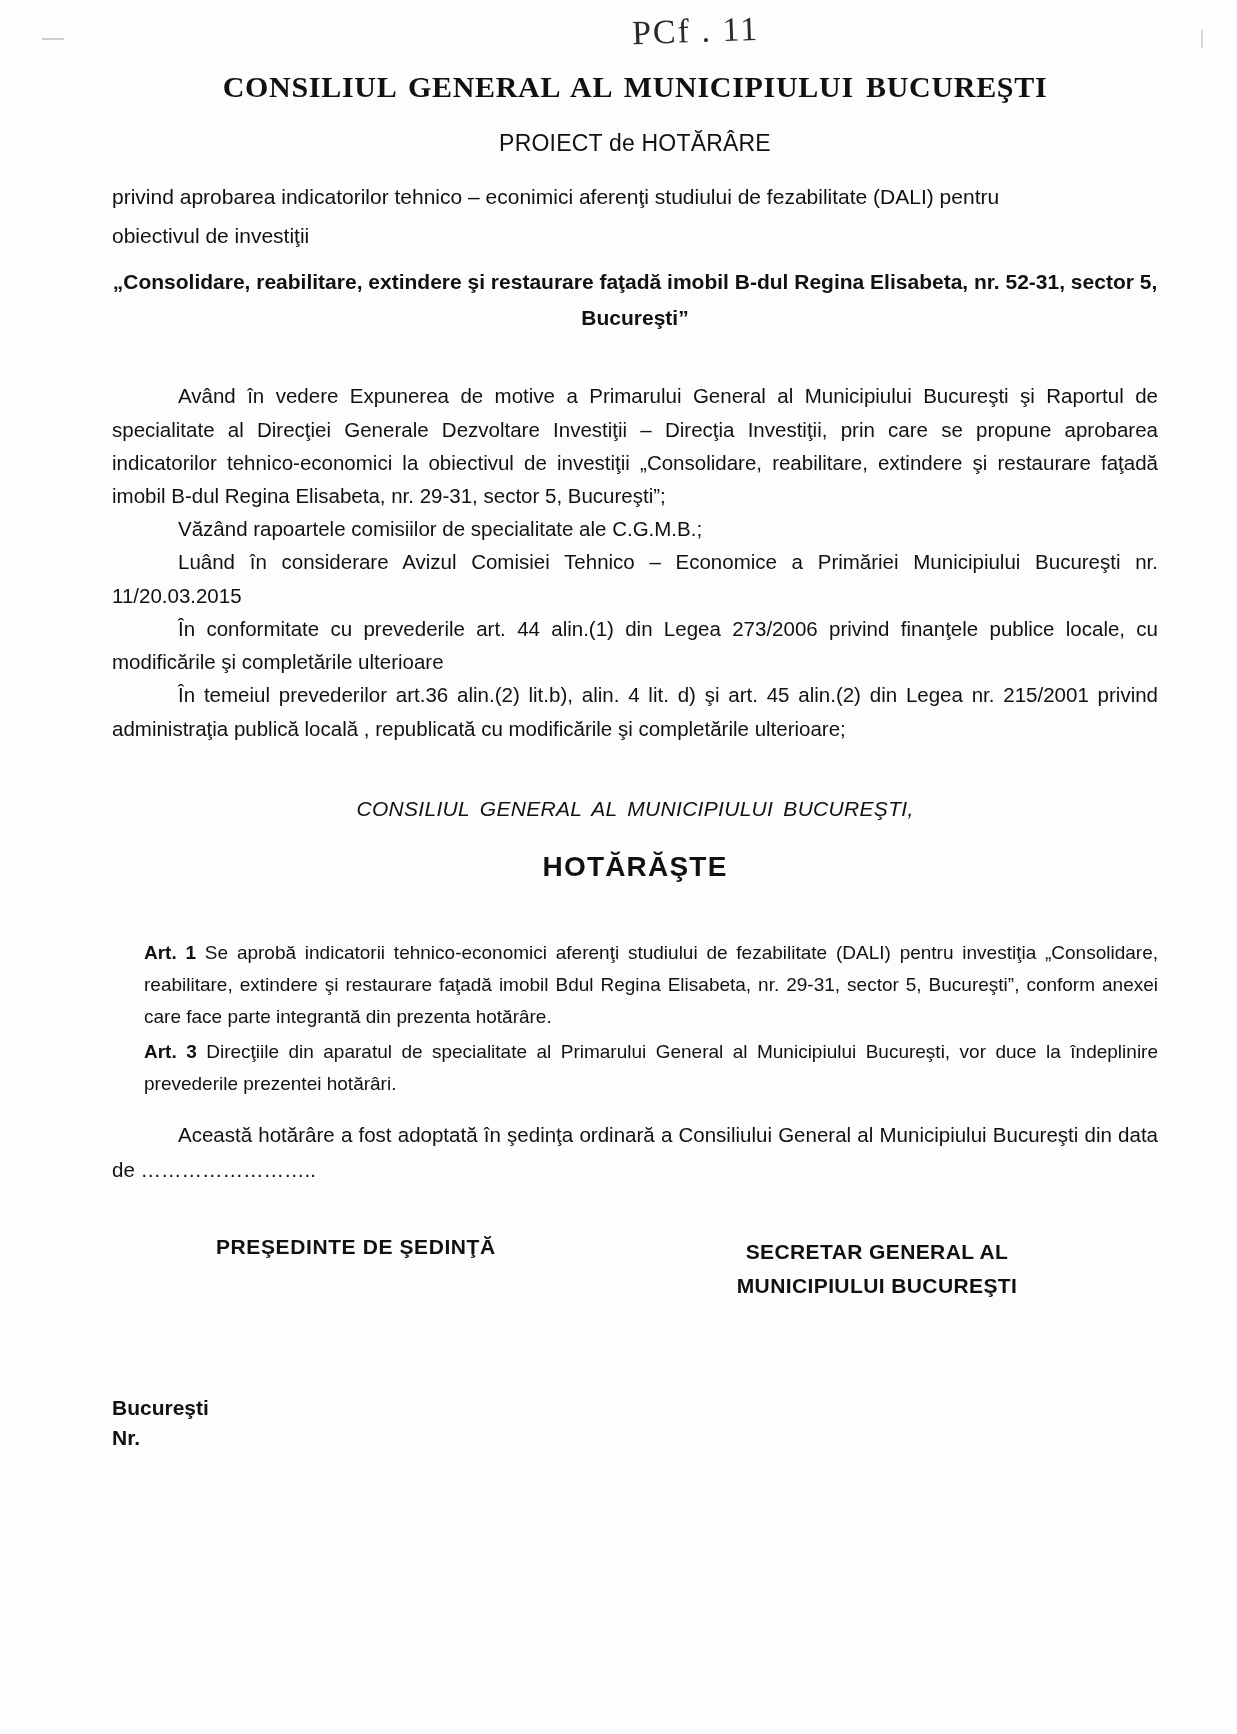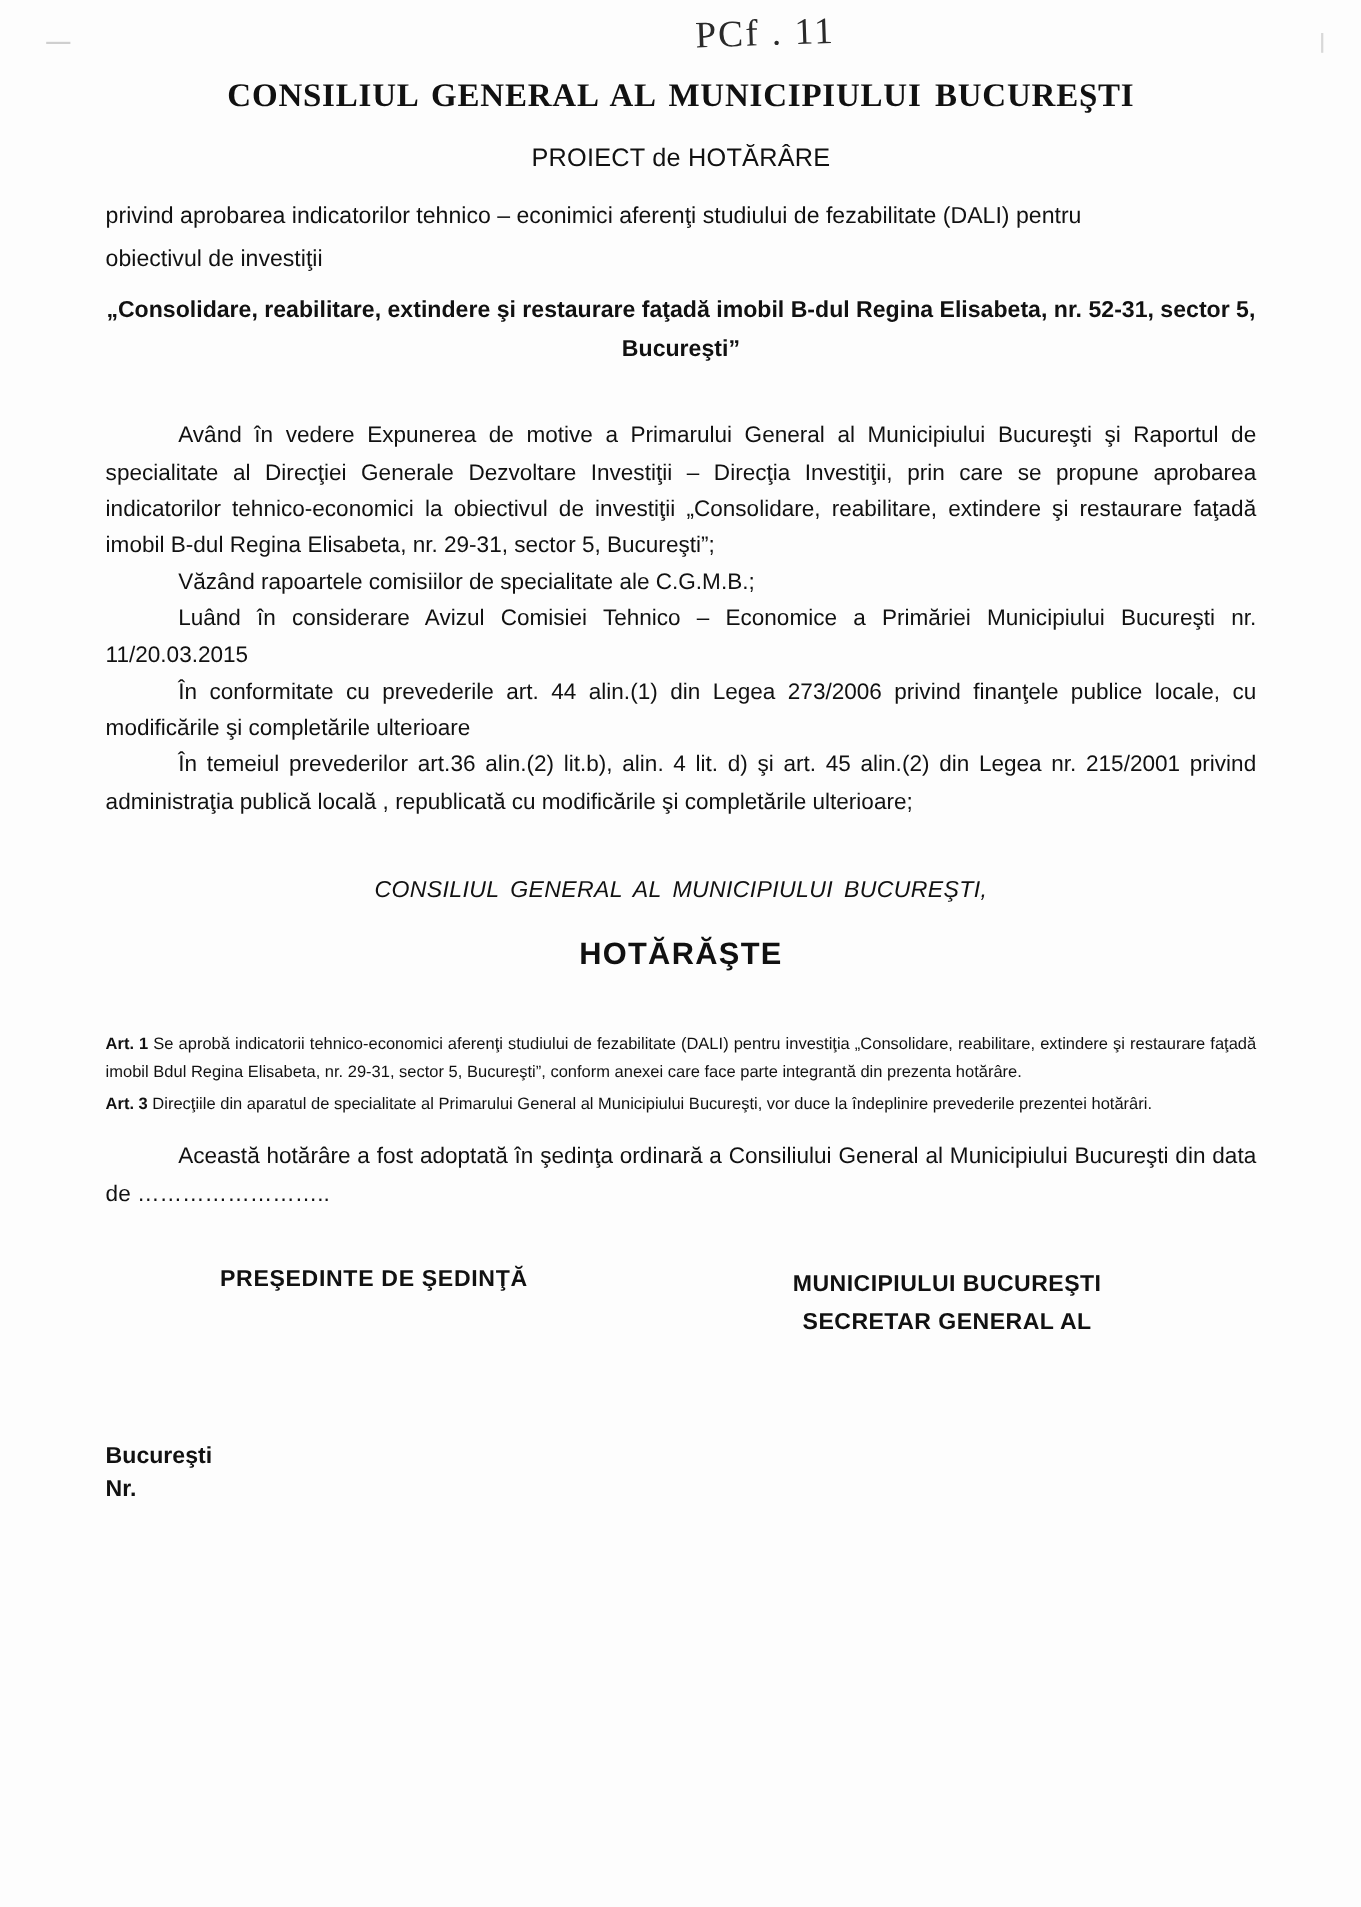--- a/index.html
+++ b/index.html
@@ -48,21 +48,21 @@
     top: 12px;
     font-family: "Liberation Serif", serif;
     font-size: 34px;
     letter-spacing: 2px;
     color: #2a2a2a;
     transform: rotate(-2deg);
   }
 
   .content {
     position: absolute;
-    left: 96px;
+    left: 112px;
     top: 70px;
     width: 1046px;
   }
 
   .title-main {
     text-align: center;
     font-family: "Liberation Serif", serif;
     font-size: 30px;
     font-weight: bold;
     letter-spacing: 0.7px;
@@ -115,23 +115,24 @@
   .decides {
     text-align: center;
     font-size: 28px;
     font-weight: bold;
     letter-spacing: 1.2px;
     margin-top: 30px;
   }
 
   .articles {
     margin-top: 54px;
-    font-size: 15px;
+    font-size: 19px;
     line-height: 1.68;
     text-align: justify;
+    margin-left: 32px;
   }
   .articles p {
     margin: 0 0 4px 0;
   }
   .art-label {
     font-weight: bold;
   }
 
   .adoption {
     margin-top: 18px;
@@ -209,22 +210,22 @@
     <div class="articles">
       <p><span class="art-label">Art. 1</span><span> Se aprobă indicatorii tehnico-economici aferenţi studiului de fezabilitate (DALI) pentru investiţia „Consolidare, reabilitare, extindere şi restaurare faţadă imobil Bdul Regina Elisabeta, nr. 29-31, sector 5, Bucureşti”, conform anexei care face parte integrantă din prezenta hotărâre.</span></p>
       <p><span class="art-label">Art. 3</span><span> Direcţiile din aparatul de specialitate al Primarului General al Municipiului Bucureşti, vor duce la îndeplinire prevederile prezentei hotărâri.</span></p>
     </div>
 
     <div class="adoption">Această hotărâre a fost adoptată în şedinţa ordinară a Consiliului General al Municipiului Bucureşti din data de ……………………..</div>
 
     <div class="signatures">
       <div class="sig-left">PREŞEDINTE DE ŞEDINŢĂ</div>
       <div class="sig-right">
+        <div>SECRETAR GENERAL AL</div>
         <div>MUNICIPIULUI BUCUREŞTI</div>
-        <div>SECRETAR GENERAL AL</div>
       </div>
     </div>
 
     <div class="footer">
       <div>Bucureşti</div>
       <div>Nr.</div>
     </div>
 
   </div>
 </div>

